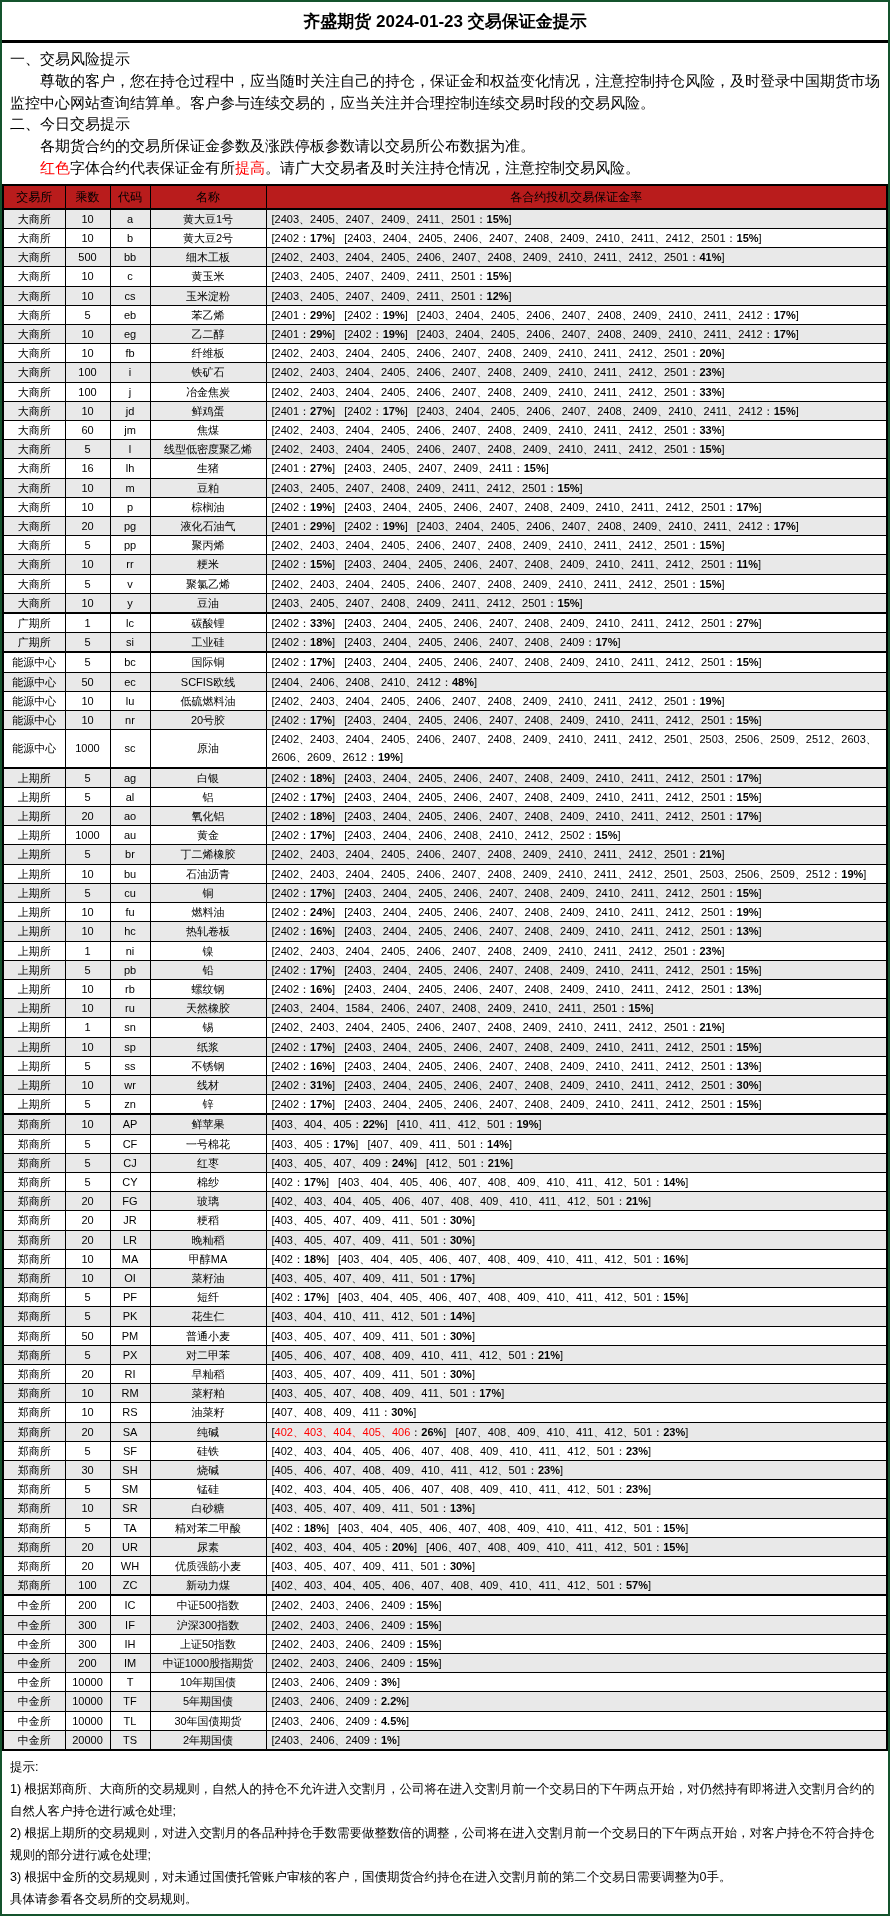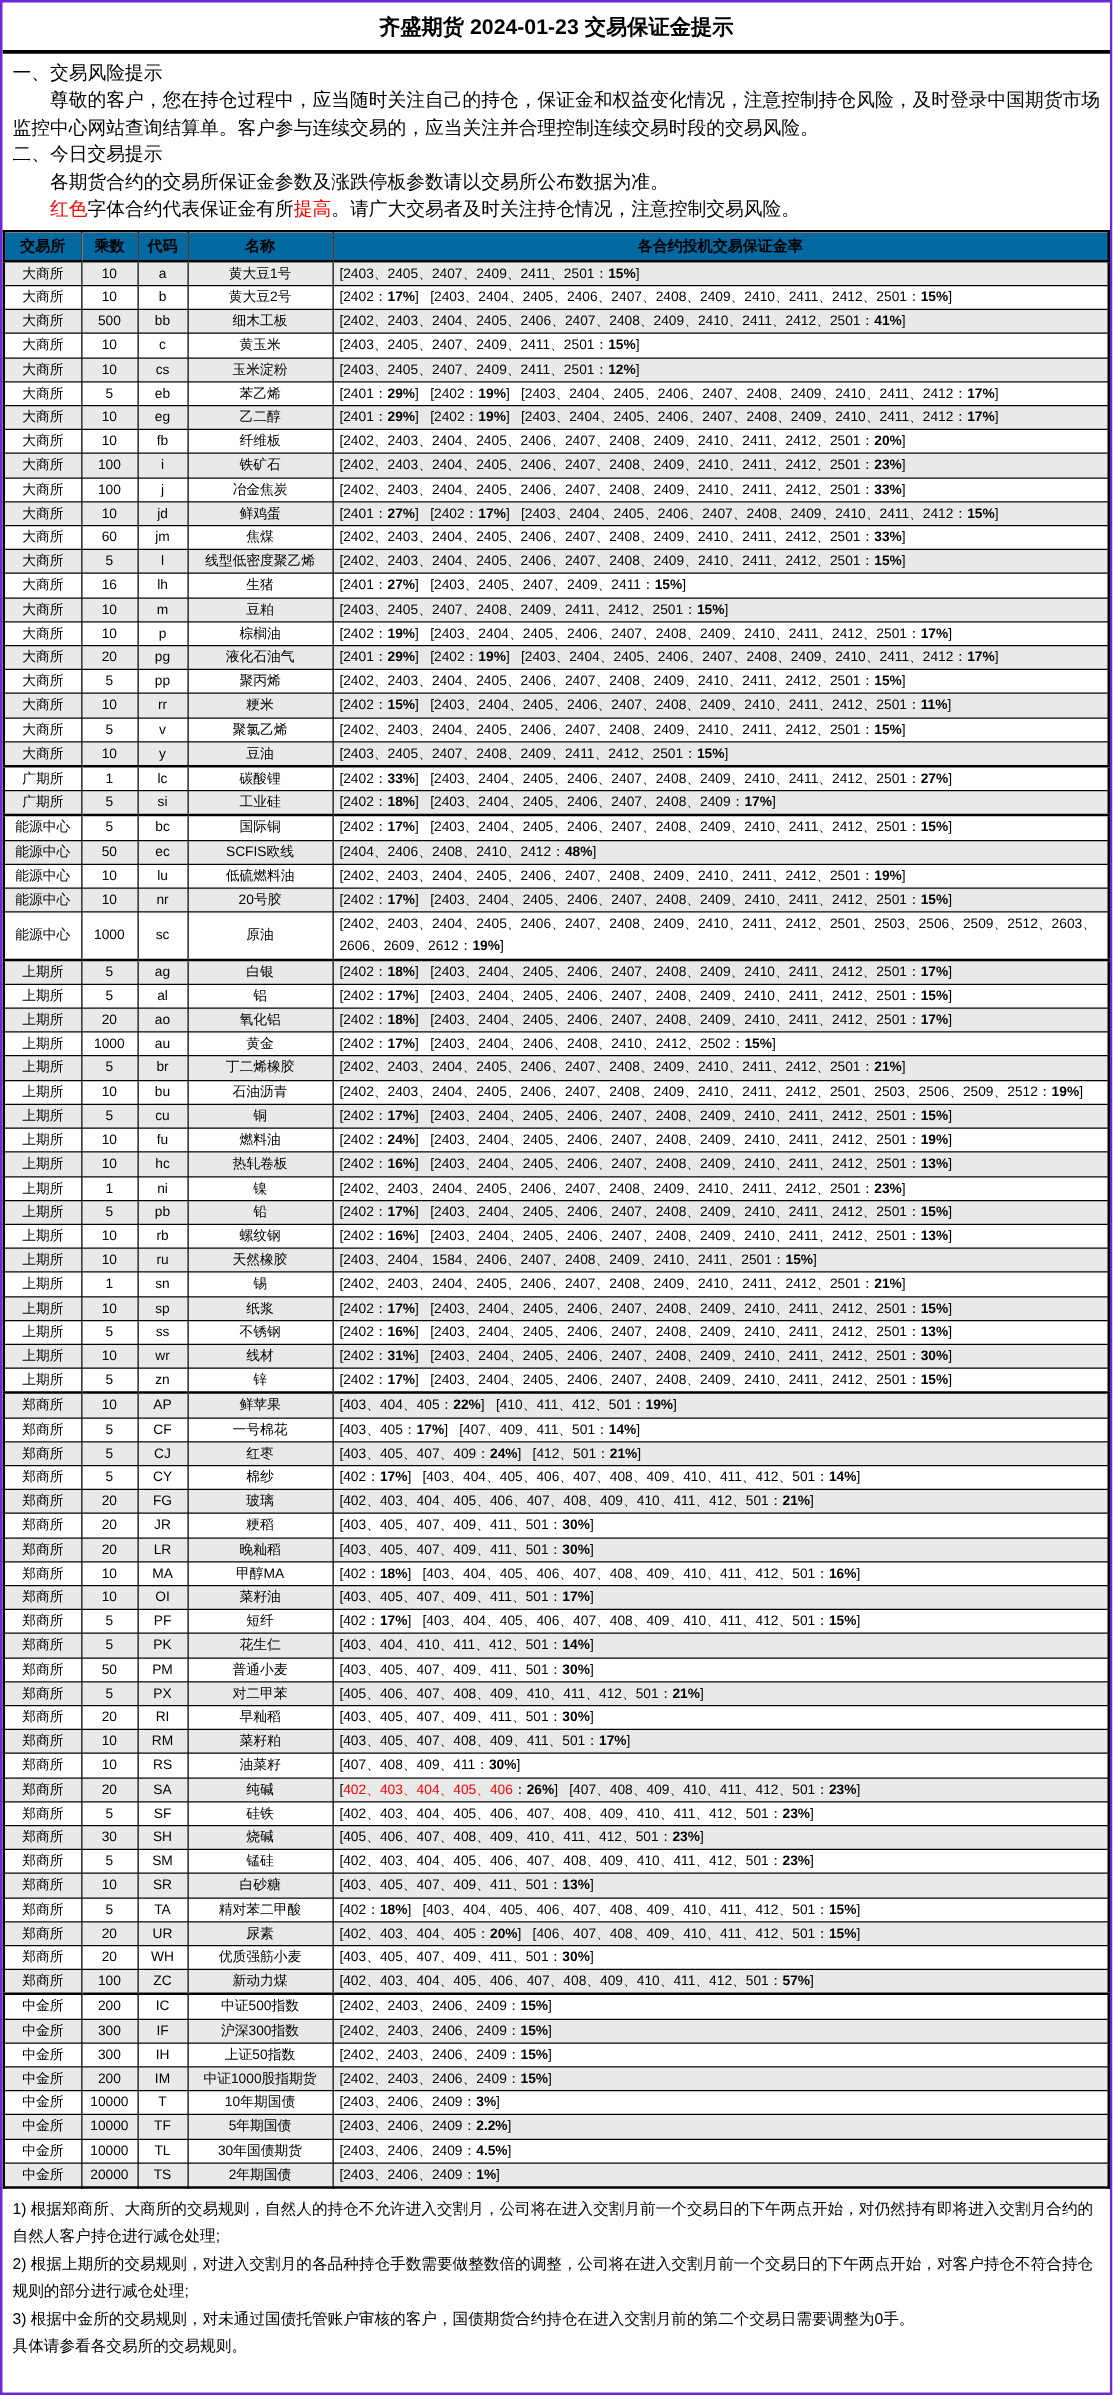--- a/index.html
+++ b/index.html
@@ -1,39 +1,39 @@
 <!DOCTYPE html>
 <html><head>
 <meta charset="utf-8">
 <style>
   html,body{margin:0;padding:0;background:#fff;}
   .page{
     width:890px;height:1916px;box-sizing:border-box;
-    border:2px solid #6d28d9;background:#fff;color:#000;
+    border:2px solid #14532d;background:#fff;color:#000;
     font-family:"Liberation Sans","DejaVu Sans",sans-serif;
     overflow:hidden;
   }
   .title{
     font-size:17px;font-weight:bold;text-align:center;
     padding:8px 0 7px;border-bottom:3px solid #000;
   }
   .intro{font-size:15px;line-height:21.8px;padding:5px 8px 3px;}
   .intro .indent{text-indent:2em;}
   .red{color:#ff0000;}
   table.margin-table{
     width:100%;border-collapse:collapse;table-layout:fixed;
     font-size:11px;border:2px solid #000;margin-top:2px;
   }
   .margin-table th,.margin-table td{
     border:1px solid #000;padding:0;line-height:18.2px;
     text-align:center;overflow:hidden;white-space:nowrap;
   }
   .margin-table th{
-    font-size:12px;font-weight:bold;height:22px;
-    border-bottom:2px solid #000;background:#0369a1;
+    font-size:12px;font-weight:normal;height:22px;
+    border-bottom:2px solid #000;background:#b91c1c;
   }
   .margin-table td.margins{text-align:left;padding-left:5px;}
   .margin-table tr.odd td{background:#e9e9e9;}
   .margin-table tr.group-start td{border-top:2px solid #000;}
   .margin-table tr.wrap td.margins{white-space:normal;}
   .seg{white-space:inherit;}
   .seg.gap{margin-left:9px;}
   .seg b{font-weight:bold;}
   .notes{font-size:12.5px;line-height:22px;padding:5px 8px 4px;}
 </style>
@@ -620,20 +620,21 @@
           <td>中金所</td>
           <td>20000</td>
           <td>TS</td>
           <td>2年期国债</td>
           <td class="margins"><span class="seg">[<span>2403、2406、2409</span>：<b>1%</b>]</span></td>
         </tr>
       </tbody>
   </table>
 
   <div class="notes">
+    <div>提示:</div>
     <div id="notes-list">
         <div>1)  根据郑商所、大商所的交易规则，自然人的持仓不允许进入交割月，公司将在进入交割月前一个交易日的下午两点开始，对仍然持有即将进入交割月合约的自然人客户持仓进行减仓处理;</div>
         <div>2)  根据上期所的交易规则，对进入交割月的各品种持仓手数需要做整数倍的调整，公司将在进入交割月前一个交易日的下午两点开始，对客户持仓不符合持仓规则的部分进行减仓处理;</div>
         <div>3)  根据中金所的交易规则，对未通过国债托管账户审核的客户，国债期货合约持仓在进入交割月前的第二个交易日需要调整为0手。</div>
       </div>
     <div>具体请参看各交易所的交易规则。</div>
   </div>
 
 </div>
 

